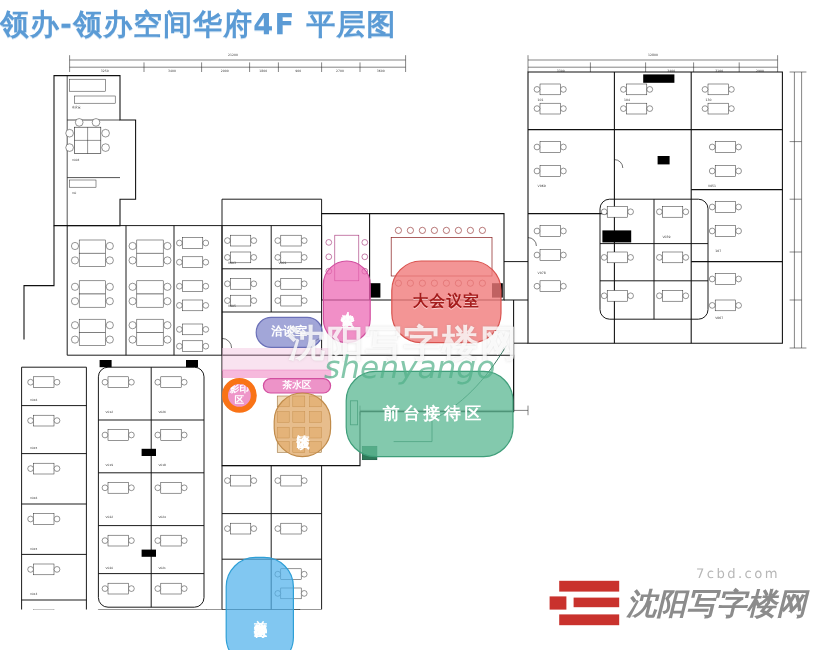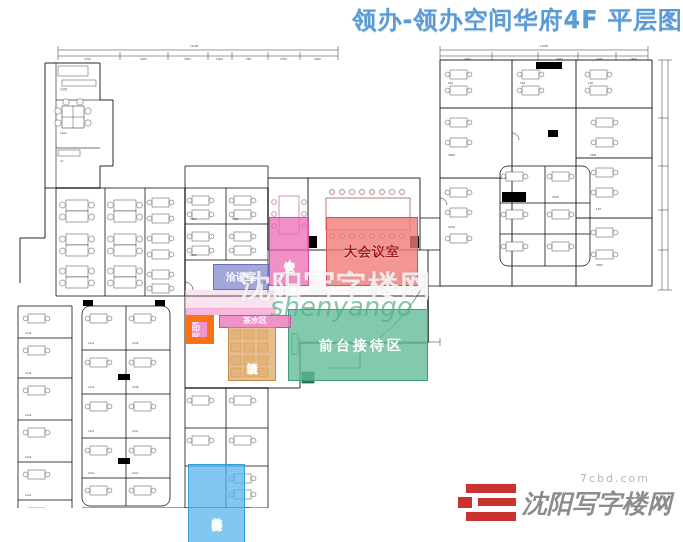--- a/index.html
+++ b/index.html
@@ -14,21 +14,21 @@
     height: 542px;
     background: #ffffff;
     overflow: hidden;
   }
 
   
   #title {
     position: absolute;
     left: 0; top: 4px;
     width: 683px;
-    text-align: right;
+    text-align: left;
     font-size: 24px;
     font-weight: bold;
     color: #5b9bd5;
     letter-spacing: 1px;
     text-shadow: 0 1px 0 #cfe2f3;
     white-space: nowrap;
   }
 
   
   #plan {
@@ -40,23 +40,24 @@
   #plan svg { display: block; }
 
   
   .zone {
     position: absolute;
     display: flex;
     align-items: center;
     justify-content: center;
     font-weight: bold;
     color: #ffffff;
-    text-align: left;
+    text-align: center;
     line-height: 1.02;
     overflow: hidden;
+    border-radius: 25px;
   }
   .zone.vert {
     writing-mode: vertical-rl;
     text-orientation: upright;
     letter-spacing: 1px;
   }
 
   #zone-big-meeting {
     left: 326px; top: 179px;
     width: 92px; height: 69px;
@@ -92,27 +93,27 @@
     color: #ffffff;
     font-size: 14px;
     letter-spacing: 3px;
     justify-content: flex-start;
     padding-left: 30px;
   }
   #zone-copy {
     left: 185px; top: 277px;
     width: 29px; height: 29px;
     background: rgba(233,120,186,0.78);
-    border: 7px solid #f97316;
+    border: 5px solid #f97316;
     font-size: 8px;
     color: #ffffff;
   }
   #zone-pantry {
     left: 219px; top: 277px;
-    width: 72px; height: 13px;
+    width: 57px; height: 13px;
     background: rgba(233,120,186,0.80);
     border: 1px solid #d24fa0;
     font-size: 8px;
     color: #ffffff;
   }
   #zone-negotiation {
     left: 228px; top: 289px;
     width: 48px; height: 54px;
     background: rgba(222,164,96,0.72);
     border: 1px solid #c08b4a;

